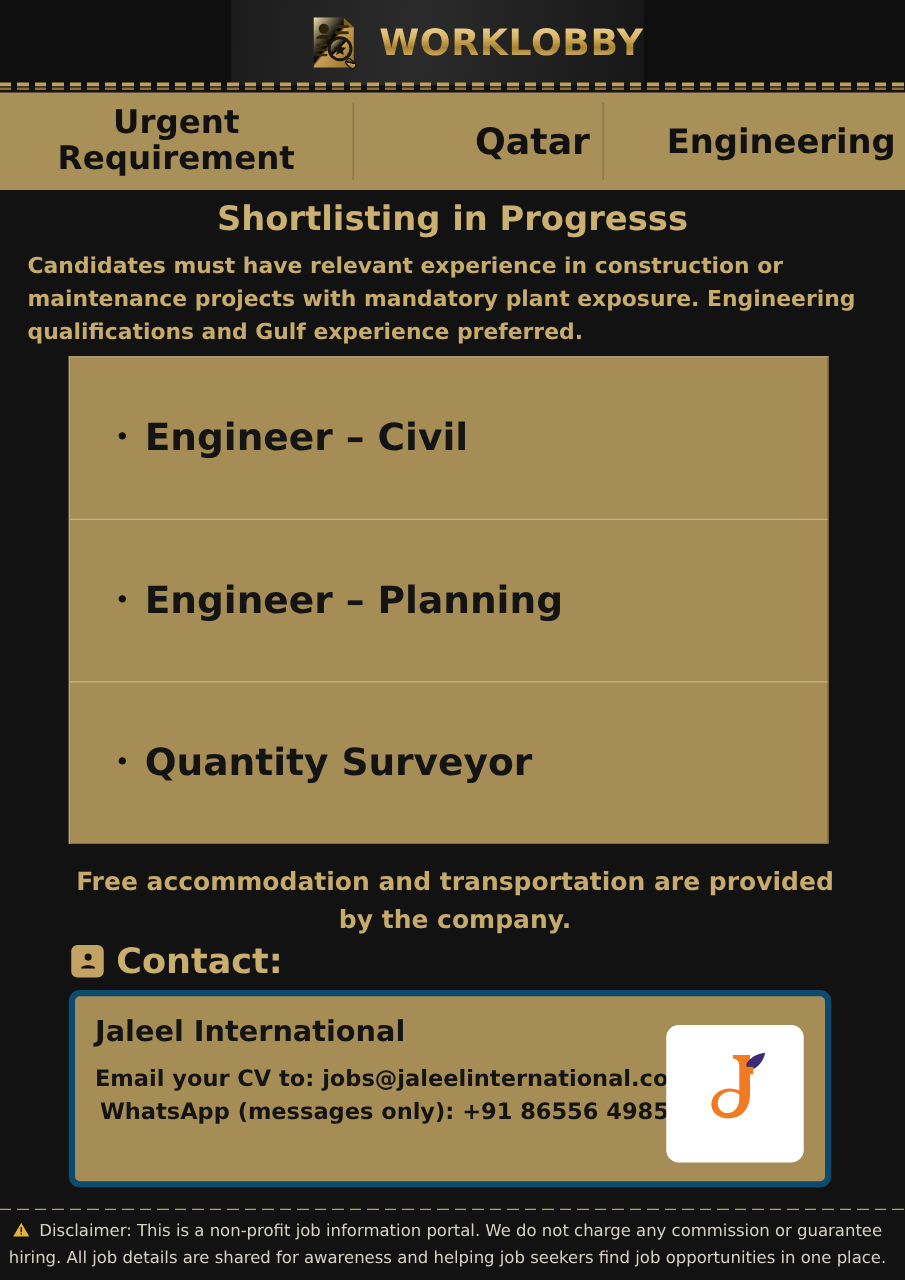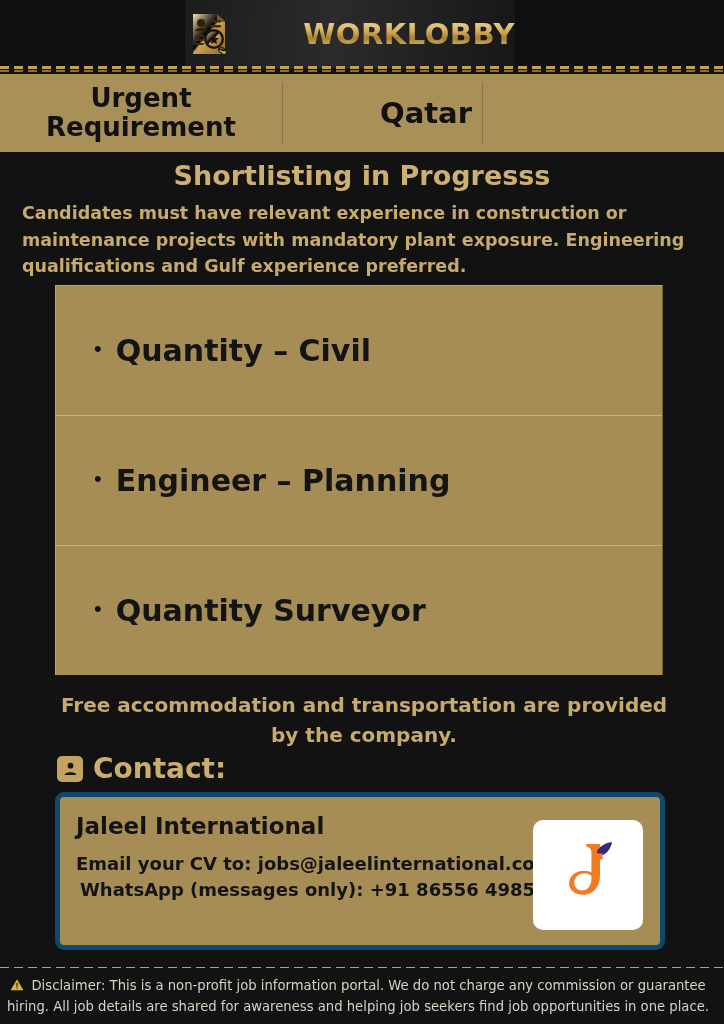--- a/index.html
+++ b/index.html
@@ -15,21 +15,21 @@
   .logo-bar{
     position:absolute; left:0; top:0; width:724px; height:68px;
     background:#0f0f0f;
   }
   .logo-panel{
     position:absolute; left:185px; top:0; width:330px; height:68px;
     background:linear-gradient(95deg,#1c1c1c 0%,#2b2b2b 45%,#171717 100%);
   }
   .logo-inner{
     position:absolute; left:185px; top:0; width:330px; height:68px;
-    display:flex; align-items:center; justify-content:space-between; gap:12px;
+    display:flex; align-items:center; justify-content:flex-end; gap:12px;
   }
   .logo-mark{ width:48px; height:48px; flex:none; }
   .logo-word{
     font-size:29px; font-weight:bold; letter-spacing:.5px;
     background:linear-gradient(180deg,#f3dfa6 0%,#d9b463 38%,#a9812f 62%,#e8cf92 100%);
     -webkit-background-clip:text; background-clip:text; color:transparent;
     font-family:"DejaVu Sans", sans-serif;
   }
   .dash-a{
     position:absolute; left:0; width:724px; height:3px;
@@ -193,31 +193,32 @@
     <span class="logo-word">WORKLOBBY</span>
   </div>
 </div>
 
 <div class="dash-a" style="top:66px"></div>
 <div class="dash-b" style="top:70px"></div>
 
 <div class="header-band">
   <div class="hb-cell hb-urgent">Urgent Requirement</div>
   <div class="hb-cell hb-qatar">Qatar</div>
+  <div class="hb-cell hb-eng">Engineering</div>
   <div class="hb-div d1"></div>
   <div class="hb-div d2"></div>
 </div>
 
 <div class="headline">Shortlisting in Progresss</div>
 <div class="subtext">Candidates must have relevant experience in construction or maintenance projects with mandatory plant exposure. Engineering qualifications and Gulf experience preferred.</div>
 
 <div class="jobs-box">
   <div class="job-row">
     <span class="job-bullet">•</span>
-    <span class="job-label">Quantity – Civil</span>
+    <span class="job-label">Engineer – Civil</span>
   </div>
   <div class="job-row">
     <span class="job-bullet">•</span>
     <span class="job-label">Engineer – Planning</span>
   </div>
   <div class="job-row">
     <span class="job-bullet">•</span>
     <span class="job-label">Quantity Surveyor</span>
   </div>
 </div>

